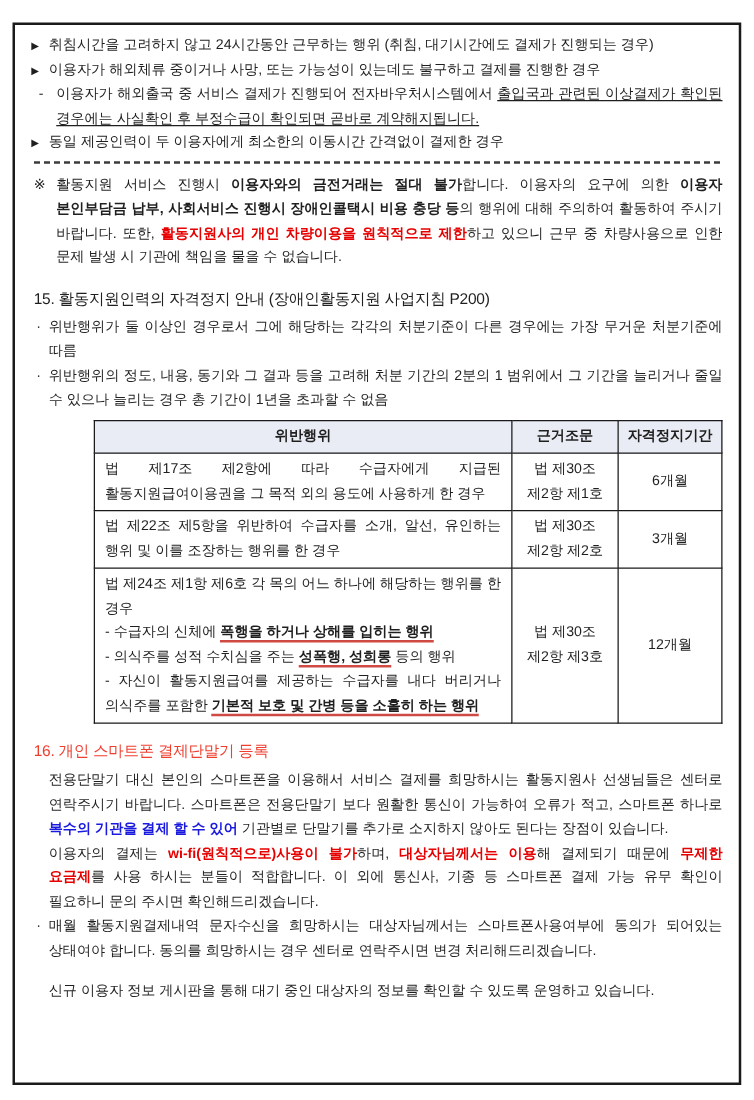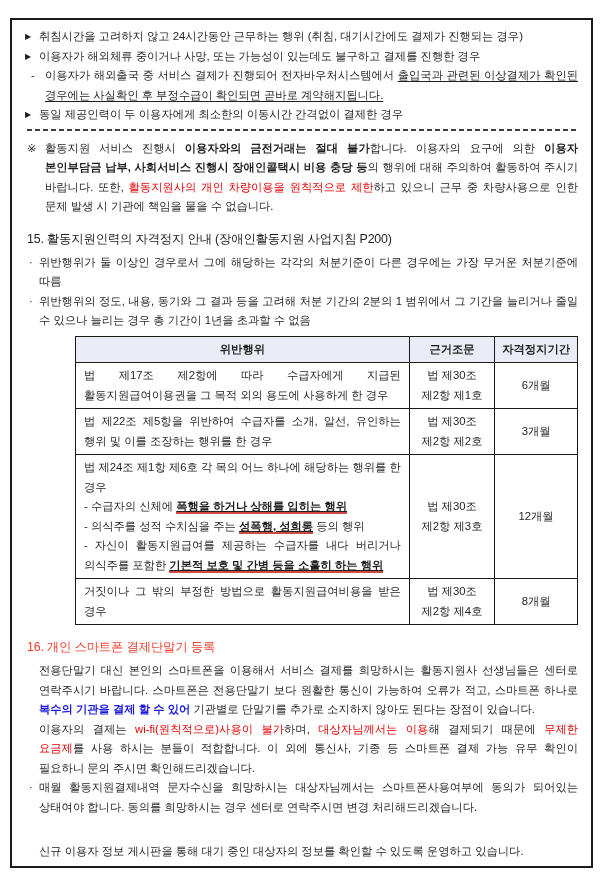--- a/index.html
+++ b/index.html
@@ -30,35 +30,35 @@
   .s-title{font-size:12.4px; line-height:18px; margin:0 0 5px 2px; letter-spacing:-0.2px;}
   .s-title.red{color:var(--hred);}
   .s-body{padding-left:14px;}
   .para{text-align:justify;}
   .note{display:flex; align-items:flex-start; margin-left:4px;}
   .note .marker{flex:0 0 10px; line-height:19.5px;}
   .note .n-text{flex:1; text-align:justify;}
   
   .run-n{}
   .run-b{font-weight:700;}
-  .run-rb{font-weight:400; color:var(--red);}
+  .run-rb{font-weight:700; color:var(--red);}
   .run-bb{font-weight:700; color:var(--blue);}
   .run-u{text-decoration:underline; text-underline-offset:2px;}
-  .run-rub{font-weight:700; border-bottom:2px solid var(--uline);text-decoration:underline;}
+  .run-rub{font-weight:700; border-bottom:2px solid var(--uline);}
   
   table.vt{border-collapse:collapse; width:calc(100% - 50px); margin:5px 0 13px 50px;
            table-layout:fixed;}
   table.vt th, table.vt td{border:1.4px solid var(--bdr);}
   table.vt th{background:var(--thbg); font-weight:700; text-align:center;
               padding:3px 2px; font-size:11.3px;}
   table.vt td{padding:3px 8px; vertical-align:middle;}
   td.v-cell .cell-line{text-align:justify;}
   td.c-mid{text-align:center; white-space:pre-line; padding:3px 2px;}
   .col-v{width:66.5%;} .col-b{width:17%;} .col-p{width:16.5%;}
-  .sec{margin-top:12px;}
+  .sec{margin-top:0;}
   .gap14{height:13px;}
 </style>
 </head>
 <body>
 
 <div class="doc">
 
   <div class="notice">
     <div class="n-item">
       <span class="marker marker-tri">▶</span>
@@ -130,28 +130,20 @@
           <td class="v-cell">
               <div class="cell-line"><span class="run-n">법 제24조 제1항 제6호 각 목의 어느 하나에 해당하는 행위를 한 경우</span></div>
               <div class="cell-line"><span class="run-n">- 수급자의 신체에 </span><span class="run-rub">폭행을 하거나 상해를 입히는 행위</span></div>
               <div class="cell-line"><span class="run-n">- 의식주를 성적 수치심을 주는 </span><span class="run-rub">성폭행, 성희롱</span><span class="run-n"> 등의 행위</span></div>
               <div class="cell-line"><span class="run-n">- 자신이 활동지원급여를 제공하는 수급자를 내다 버리거나 의식주를 포함한 </span><span class="run-rub">기본적 보호 및 간병 등을 소홀히 하는 행위</span></div>
             </td>
           <td class="c-mid">법 제30조
 제2항 제3호</td>
           <td class="c-mid">12개월</td>
         </tr>
-        <tr>
-          <td class="v-cell">
-              <div class="cell-line"><span class="run-n">거짓이나 그 밖의 부정한 방법으로 활동지원급여비용을 받은 경우</span></div>
-            </td>
-          <td class="c-mid">법 제30조
-제2항 제4호</td>
-          <td class="c-mid">8개월</td>
-        </tr>
       </tbody>
     </table>
   </div>
 
   <div class="sec">
     <div class="s-title red">16. 개인 스마트폰 결제단말기 등록</div>
     <div class="s-body">
       <div class="para"><span class="run-n">전용단말기 대신 본인의 스마트폰을 이용해서 서비스 결제를 희망하시는 활동지원사 선생님들은 센터로 연락주시기 바랍니다. 스마트폰은 전용단말기 보다 원활한 통신이 가능하여 오류가 적고, 스마트폰 하나로 </span><span class="run-bb">복수의 기관을 결제 할 수 있어</span><span class="run-n"> 기관별로 단말기를 추가로 소지하지 않아도 된다는 장점이 있습니다.</span></div>
       <div class="para"><span class="run-n">이용자의 결제는 </span><span class="run-rb">wi-fi(원칙적으로)사용이 불가</span><span class="run-n">하며, </span><span class="run-rb">대상자님께서는 이용</span><span class="run-n">해 결제되기 때문에 </span><span class="run-rb">무제한 요금제</span><span class="run-n">를 사용 하시는 분들이 적합합니다. 이 외에 통신사, 기종 등 스마트폰 결제 가능 유무 확인이 필요하니 문의 주시면 확인해드리겠습니다.</span></div>
     </div>

